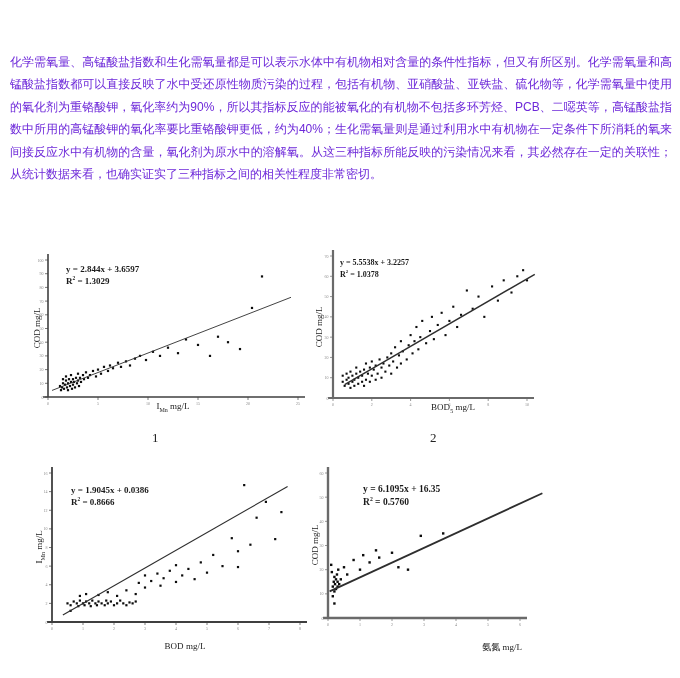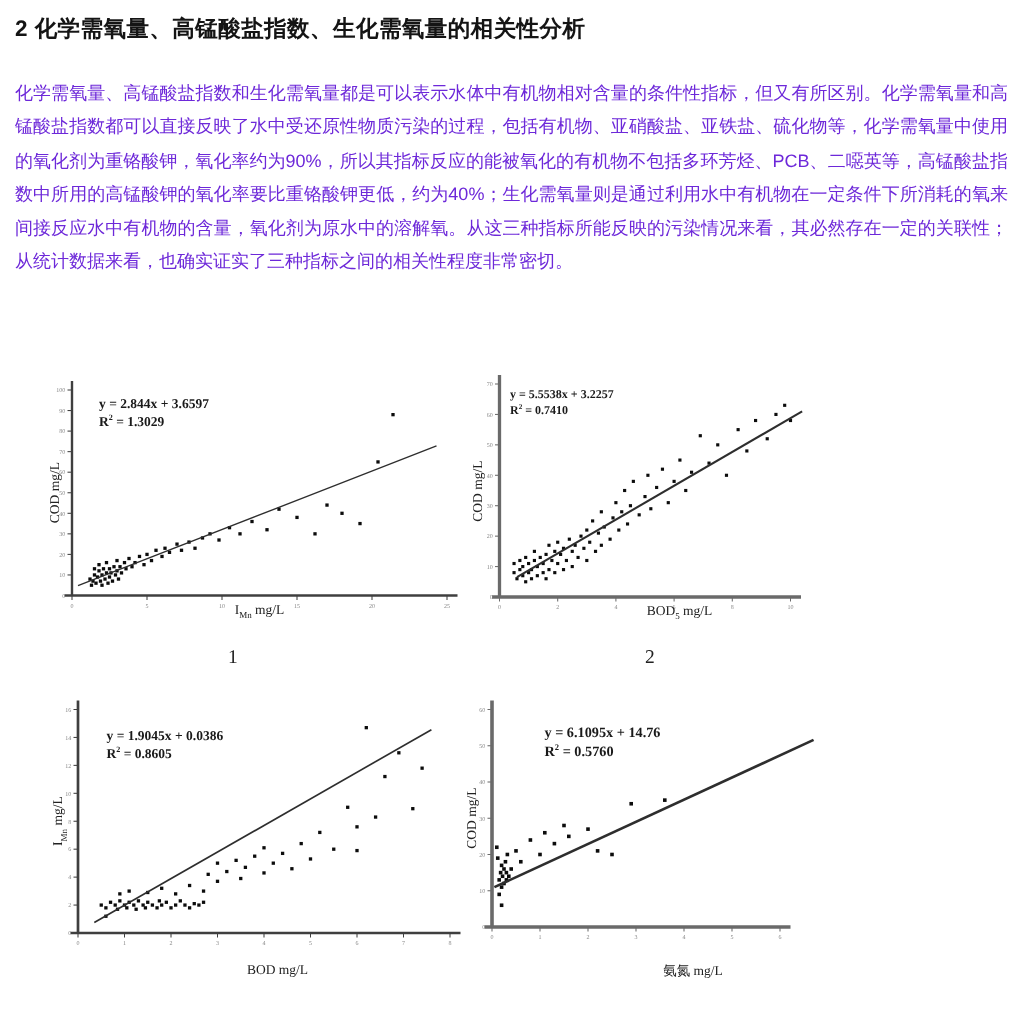--- a/index.html
+++ b/index.html
@@ -20,21 +20,20 @@
   .axlab sub{font-size:6px;}
   .ylab{transform:rotate(-90deg);transform-origin:center;}
   .cap{position:absolute;font-family:"Liberation Serif","DejaVu Serif",serif;
       font-size:13px;color:#222;}
 </style>
 </head>
 <body>
 
 <div class="page">
 
-  <h1 class="doc-title">2 化学需氧量、高锰酸盐指数、生化需氧量的相关性分析</h1>
 
   <p class="doc-paragraph">化学需氧量、高锰酸盐指数和生化需氧量都是可以表示水体中有机物相对含量的条件性指标，但又有所区别。化学需氧量和高锰酸盐指数都可以直接反映了水中受还原性物质污染的过程，包括有机物、亚硝酸盐、亚铁盐、硫化物等，化学需氧量中使用的氧化剂为重铬酸钾，氧化率约为90%，所以其指标反应的能被氧化的有机物不包括多环芳烃、PCB、二噁英等，高锰酸盐指数中所用的高锰酸钾的氧化率要比重铬酸钾更低，约为40%；生化需氧量则是通过利用水中有机物在一定条件下所消耗的氧来间接反应水中有机物的含量，氧化剂为原水中的溶解氧。从这三种指标所能反映的污染情况来看，其必然存在一定的关联性；从统计数据来看，也确实证实了三种指标之间的相关性程度非常密切。</p>
 
   <div class="figures">
 
     <div class="plot-mount" style="left:48px;top:260px;width:250px;height:137px;">
         <svg width="250" height="137" viewBox="0 0 250 137">
           <line x1="-5" y1="137" x2="257" y2="137" stroke="#3f3f3f" stroke-width="1.6"></line>
           <line x1="0" y1="-6" x2="0" y2="137" stroke="#3f3f3f" stroke-width="1.6"></line>
           <line x1="0" y1="137" x2="0" y2="140" stroke="#3f3f3f" stroke-width="0.7"></line>
@@ -252,21 +251,21 @@
           <rect x="169.67000000000002" y="23.29285714285714" width="2.1" height="2.1" fill="#0c0c0c"></rect>
           <rect x="177.42999999999998" y="35.46428571428571" width="2.1" height="2.1" fill="#0c0c0c"></rect>
           <rect x="183.24999999999997" y="19.23571428571429" width="2.1" height="2.1" fill="#0c0c0c"></rect>
           <rect x="189.07" y="13.150000000000002" width="2.1" height="2.1" fill="#0c0c0c"></rect>
           <rect x="192.95" y="23.29285714285714" width="2.1" height="2.1" fill="#0c0c0c"></rect>
           <line x1="11.639999999999999" y1="128.69666914285713" x2="201.76000000000002" y2="18.287125142857136" stroke="#2e2e2e" stroke-width="1.4"></line>
         </svg>
       </div>
     <div class="eq" style="left:340px;top:258px;font-size:8px;">
       <div>y = 5.5538x + 3.2257</div>
-      <div><span>R</span><sup>2</sup><span> = 0.7410</span></div>
+      <div><span>R</span><sup>2</sup><span> = 1.0378</span></div>
     </div>
     <div class="axlab ylab" style="left:260px;top:321px;"><span>COD</span><sub></sub><span>  mg/L</span></div>
     <div class="axlab" style="left:393px;top:402px;"><span>BOD</span><sub>5</sub><span> mg/L</span></div>
     <div class="cap" style="left:430px;top:430px;">2</div>
 
     <div class="plot-mount" style="left:52px;top:473px;width:248px;height:149px;">
         <svg width="248" height="149" viewBox="0 0 248 149">
           <line x1="-5" y1="149" x2="255" y2="149" stroke="#3f3f3f" stroke-width="1.8"></line>
           <line x1="0" y1="-6" x2="0" y2="149" stroke="#3f3f3f" stroke-width="1.8"></line>
           <line x1="0" y1="149" x2="0" y2="152" stroke="#3f3f3f" stroke-width="0.7"></line>
@@ -365,21 +364,21 @@
           <rect x="197.3" y="70.60625" width="2.2" height="2.2" fill="#0c0c0c"></rect>
           <rect x="203.5" y="43.6" width="2.2" height="2.2" fill="#0c0c0c"></rect>
           <rect x="212.8" y="27.76874999999999" width="2.2" height="2.2" fill="#0c0c0c"></rect>
           <rect x="222.10000000000002" y="65.01875" width="2.2" height="2.2" fill="#0c0c0c"></rect>
           <rect x="228.3" y="38.012499999999996" width="2.2" height="2.2" fill="#0c0c0c"></rect>
           <line x1="10.85" y1="142.0447265625" x2="235.6" y2="13.46121875" stroke="#2e2e2e" stroke-width="1.1"></line>
         </svg>
       </div>
     <div class="eq" style="left:71px;top:484px;font-size:9px;">
       <div>y = 1.9045x + 0.0386</div>
-      <div><span>R</span><sup>2</sup><span> = 0.8605</span></div>
+      <div><span>R</span><sup>2</sup><span> = 0.8666</span></div>
     </div>
     <div class="axlab ylab" style="left:-20px;top:541px;"><span>I</span><sub>Mn</sub><span> mg/L</span></div>
     <div class="axlab" style="left:125px;top:641px;"><span>BOD</span><sub></sub><span> mg/L</span></div>
 
     <div class="plot-mount" style="left:328px;top:473px;width:192px;height:145px;">
         <svg width="192" height="145" viewBox="0 0 192 145">
           <line x1="-5" y1="145" x2="199" y2="145" stroke="#6a6a6a" stroke-width="2.4"></line>
           <line x1="0" y1="-6" x2="0" y2="145" stroke="#6a6a6a" stroke-width="2.4"></line>
           <line x1="0" y1="145" x2="0" y2="148" stroke="#6a6a6a" stroke-width="0.7"></line>
           <text x="0" y="153" font-size="4" fill="#888" text-anchor="middle" font-family="&quot;Liberation Serif&quot;,serif">0</text>
@@ -436,20 +435,20 @@
           <rect x="50" y="83.38333333333333" width="2.4" height="2.4" fill="#0c0c0c"></rect>
           <rect x="62.8" y="78.55" width="2.4" height="2.4" fill="#0c0c0c"></rect>
           <rect x="69.2" y="93.05" width="2.4" height="2.4" fill="#0c0c0c"></rect>
           <rect x="78.8" y="95.46666666666667" width="2.4" height="2.4" fill="#0c0c0c"></rect>
           <rect x="91.6" y="61.633333333333326" width="2.4" height="2.4" fill="#0c0c0c"></rect>
           <rect x="113.99999999999999" y="59.216666666666654" width="2.4" height="2.4" fill="#0c0c0c"></rect>
           <line x1="1.6" y1="118.42760208333334" x2="214.4" y2="20.242845833333334" stroke="#2e2e2e" stroke-width="1.8"></line>
         </svg>
       </div>
     <div class="eq" style="left:363px;top:483px;font-size:9.5px;">
-      <div>y = 6.1095x + 14.76</div>
+      <div>y = 6.1095x + 16.35</div>
       <div><span>R</span><sup>2</sup><span> = 0.5760</span></div>
     </div>
     <div class="axlab ylab" style="left:256px;top:539px;"><span>COD</span><sub></sub><span> mg/L</span></div>
-    <div class="axlab" style="left:402px;top:641px;"><span>氨氮</span><sub></sub><span> mg/L</span></div>
+    <div class="axlab" style="left:402px;top:641px;text-align:right;"><span>氨氮</span><sub></sub><span> mg/L</span></div>
 
   </div>
 </div>
 
 </body></html>

